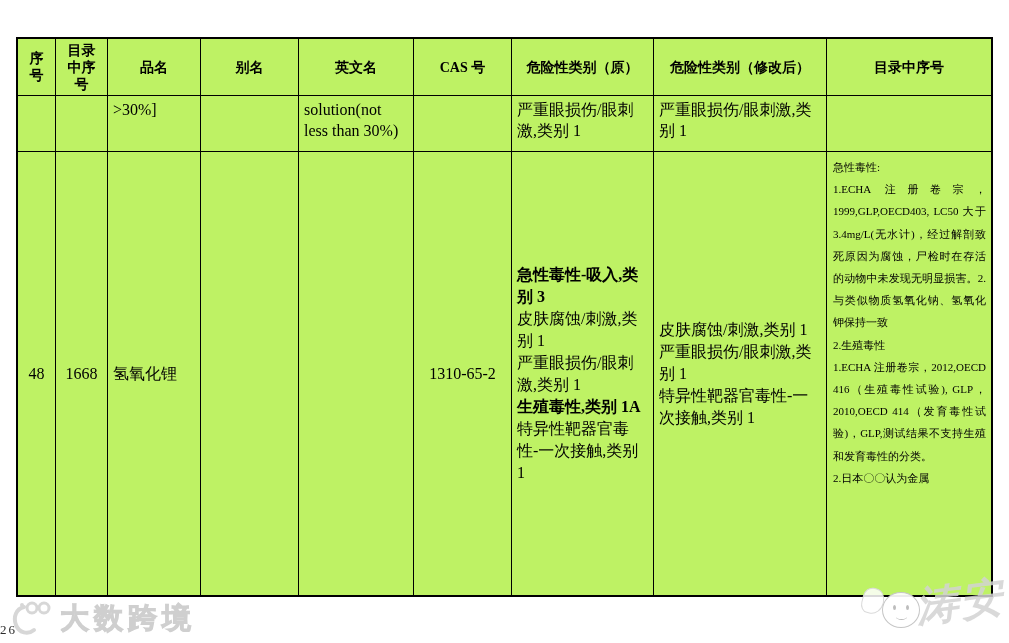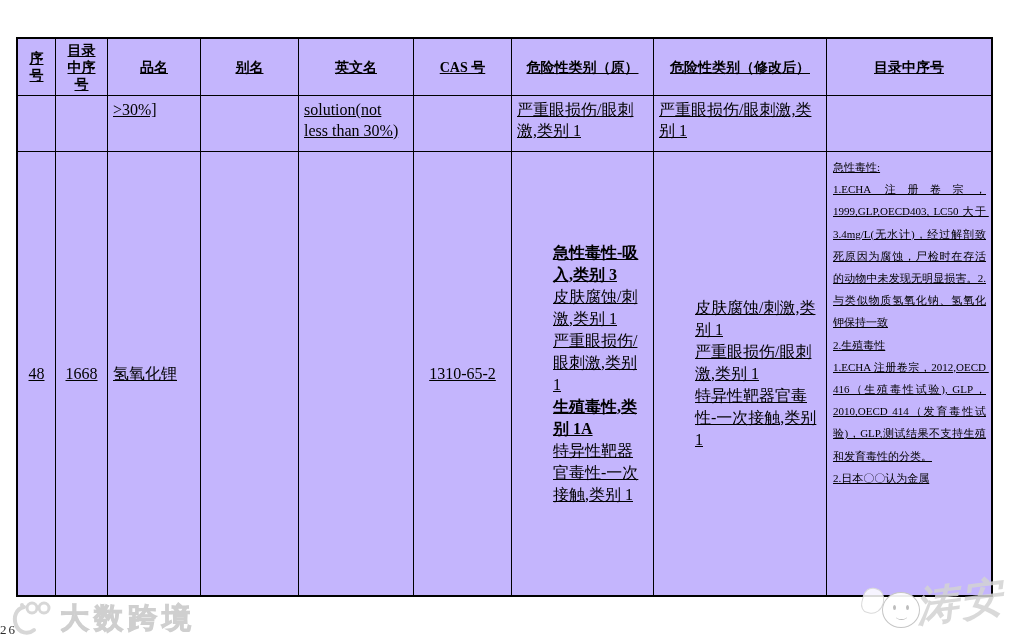--- a/index.html
+++ b/index.html
@@ -14,22 +14,21 @@
     overflow: hidden;
   }
   .doc-table {
     position: absolute;
     left: 16px;
     top: 37px;
     display: grid;
     grid-template-columns: 38px 52px 93px 98px 115px 98px 142px 173px 164px;
     grid-template-rows: 57px 56px 443px;
     border: 2px solid #000;
-    background: #c4b5fd;
-    text-decoration: underline;
+    background: #bef264;
   }
   .cell {
     border-right: 1px solid #000;
     border-bottom: 1px solid #000;
     padding: 3px 5px;
     font-size: 16px;
     line-height: 20px;
     overflow: hidden;
   }
   .cell.last-col { border-right: none; }
@@ -48,21 +47,20 @@
     display: flex;
     align-items: center;
     justify-content: center;
     text-align: left;
   }
   .vc {
     display: flex;
     flex-direction: column;
     justify-content: center;
     line-height: 22px;
-    margin-left: 36px;
   }
   .left-vc {
     display: flex;
     align-items: center;
   }
   .hz { line-height: 22px; }
   .hz.b { font-weight: bold; }
   .reason {
     padding: 4px 5px 2px 6px;
     line-height: 22.2px;

